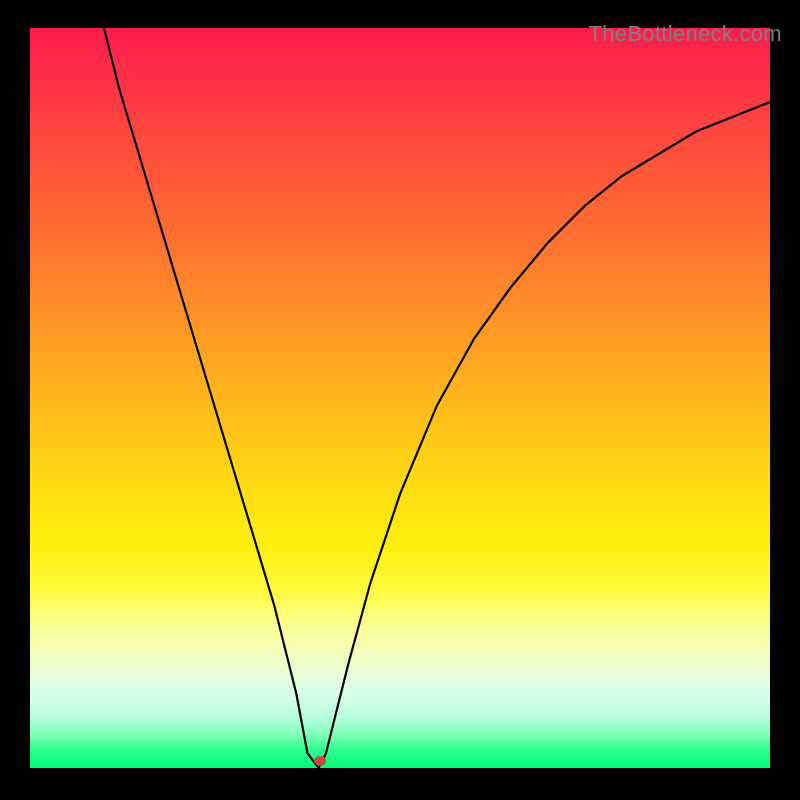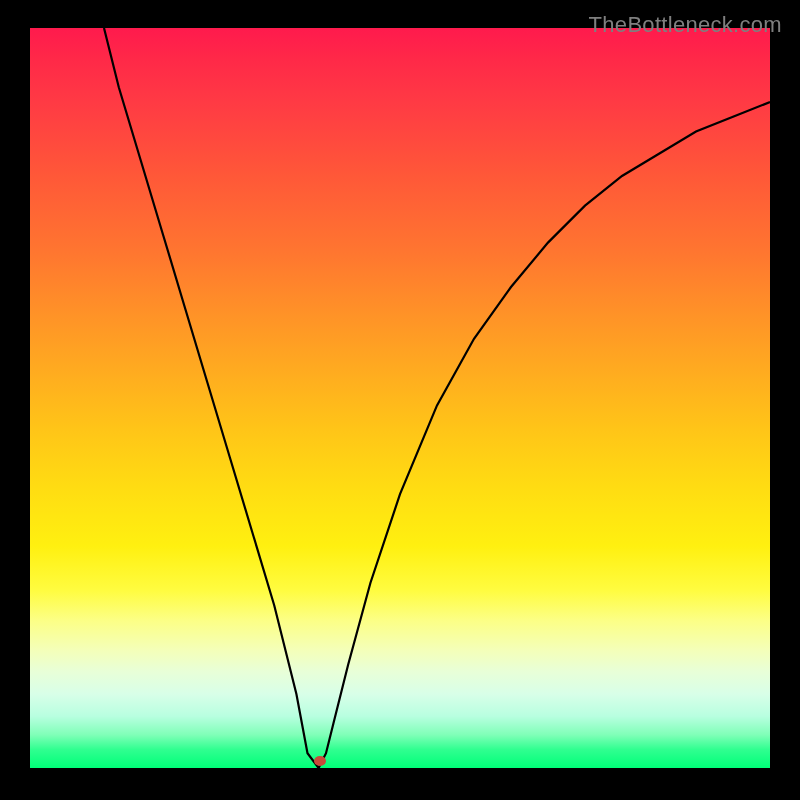--- a/index.html
+++ b/index.html
@@ -1,17 +1,17 @@
 <!DOCTYPE html>
 <html><head>
   <meta charset="utf-8">
   <style>
     * { margin: 0; padding: 0; box-sizing: border-box; }
     body { width: 800px; height: 800px; background: #000; position: relative; font-family: Arial, sans-serif; }
-    .watermark { position: absolute; top: 12px; right: 18px; color: #7f7f7f; font-size: 22px; font-weight: 400; letter-spacing: 0.3px; z-index: 10; }
+    .watermark { position: absolute; top: 21px; right: 18px; color: #7f7f7f; font-size: 22px; font-weight: 400; letter-spacing: 0.3px; z-index: 10; }
     .chart-frame { position: absolute; top: 28px; left: 30px; width: 740px; height: 740px; }
     .gradient-bg { width: 100%; height: 100%; background: linear-gradient(to bottom,
       #ff1a4d 0%,
       #ff2848 4%,
       #ff3a44 10%,
       #ff5838 20%,
       #ff7530 30%,
       #ff9028 38%,
       #ffaa20 46%,
       #ffc418 54%,

